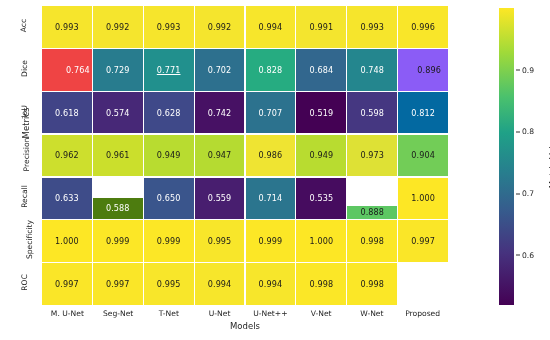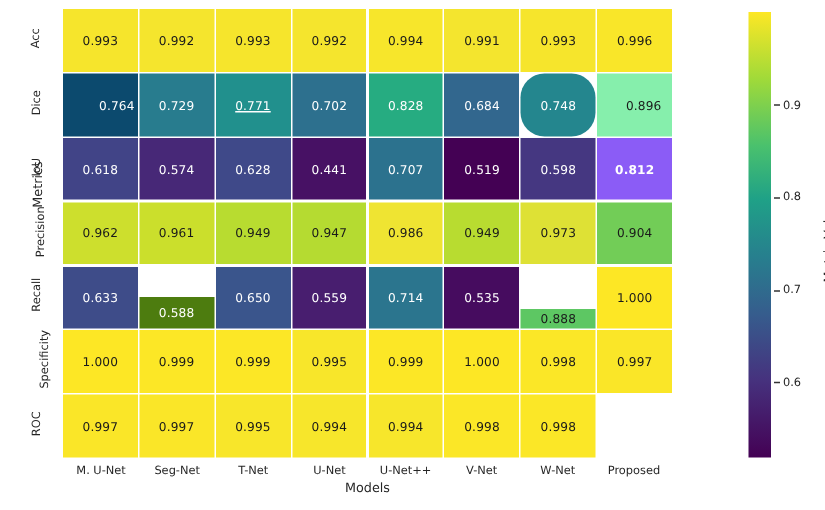--- a/index.html
+++ b/index.html
@@ -115,36 +115,36 @@
 
   <div id="grid">
       <div class="cell" style="background: rgb(246, 229, 44); color: rgb(26, 26, 26);">0.993</div>
       <div class="cell" style="background: rgb(245, 229, 45); color: rgb(26, 26, 26);">0.992</div>
       <div class="cell" style="background: rgb(246, 229, 44); color: rgb(26, 26, 26);">0.993</div>
       <div class="cell" style="background: rgb(245, 229, 45); color: rgb(26, 26, 26);">0.992</div>
       <div class="cell" style="background: rgb(247, 230, 43); color: rgb(26, 26, 26);">0.994</div>
       <div class="cell" style="background: rgb(244, 229, 46); color: rgb(26, 26, 26);">0.991</div>
       <div class="cell" style="background: rgb(246, 229, 44); color: rgb(26, 26, 26);">0.993</div>
       <div class="cell" style="background: rgb(249, 230, 41); color: rgb(26, 26, 26);">0.996</div>
-      <div class="cell" style="background: #0c4a6e; color: rgb(255, 255, 255); padding-left: 22px;">0.764</div>
+      <div class="cell" style="background: #ef4444; color: rgb(255, 255, 255); padding-left: 22px;">0.764</div>
       <div class="cell" style="background: rgb(40, 124, 142); color: rgb(255, 255, 255);">0.729</div>
       <div class="cell" style="background: rgb(33, 144, 141); color: rgb(255, 255, 255); text-decoration: underline;">0.771</div>
       <div class="cell" style="background: rgb(45, 112, 142); color: rgb(255, 255, 255);">0.702</div>
       <div class="cell" style="background: rgb(38, 172, 129); color: rgb(255, 255, 255);">0.828</div>
       <div class="cell" style="background: rgb(50, 103, 142); color: rgb(255, 255, 255);">0.684</div>
-      <div class="cell" style="background: rgb(36, 134, 142); color: rgb(255, 255, 255); border-radius: 16px;">0.748</div>
-      <div class="cell" style="background: #86efac; color: rgb(26, 26, 26); padding-left: 12px;">0.896</div>
+      <div class="cell" style="background: rgb(36, 134, 142); color: rgb(255, 255, 255);">0.748</div>
+      <div class="cell" style="background: #8b5cf6; color: rgb(26, 26, 26); padding-left: 12px;">0.896</div>
       <div class="cell" style="background: rgb(65, 68, 135); color: rgb(255, 255, 255);">0.618</div>
       <div class="cell" style="background: rgb(71, 40, 119); color: rgb(255, 255, 255);">0.574</div>
       <div class="cell" style="background: rgb(63, 73, 137); color: rgb(255, 255, 255);">0.628</div>
-      <div class="cell" style="background: rgb(71, 17, 100); color: rgb(255, 255, 255);">0.441</div>
+      <div class="cell" style="background: rgb(71, 17, 100); color: rgb(255, 255, 255);">0.742</div>
       <div class="cell" style="background: rgb(44, 114, 142); color: rgb(255, 255, 255);">0.707</div>
       <div class="cell" style="background: rgb(68, 1, 84); color: rgb(255, 255, 255);">0.519</div>
       <div class="cell" style="background: rgb(69, 55, 129); color: rgb(255, 255, 255);">0.598</div>
-      <div class="cell" style="background: #8b5cf6; color: rgb(255, 255, 255); font-weight: bold;">0.812</div>
+      <div class="cell" style="background: #0369a1; color: rgb(255, 255, 255);">0.812</div>
       <div class="cell" style="background: rgb(205, 223, 45); color: rgb(26, 26, 26);">0.962</div>
       <div class="cell" style="background: rgb(203, 223, 44); color: rgb(26, 26, 26);">0.961</div>
       <div class="cell" style="background: rgb(184, 220, 48); color: rgb(26, 26, 26);">0.949</div>
       <div class="cell" style="background: rgb(181, 219, 49); color: rgb(26, 26, 26);">0.947</div>
       <div class="cell" style="background: rgb(239, 228, 50); color: rgb(26, 26, 26);">0.986</div>
       <div class="cell" style="background: rgb(184, 220, 48); color: rgb(26, 26, 26);">0.949</div>
       <div class="cell" style="background: rgb(222, 225, 53); color: rgb(26, 26, 26);">0.973</div>
       <div class="cell" style="background: rgb(114, 205, 87); color: rgb(26, 26, 26);">0.904</div>
       <div class="cell" style="background: rgb(62, 76, 137); color: rgb(255, 255, 255);">0.633</div>
       <div class="cell" style="background: #4d7c0f; color: rgb(255, 255, 255); margin-top: 20px;">0.588</div>

